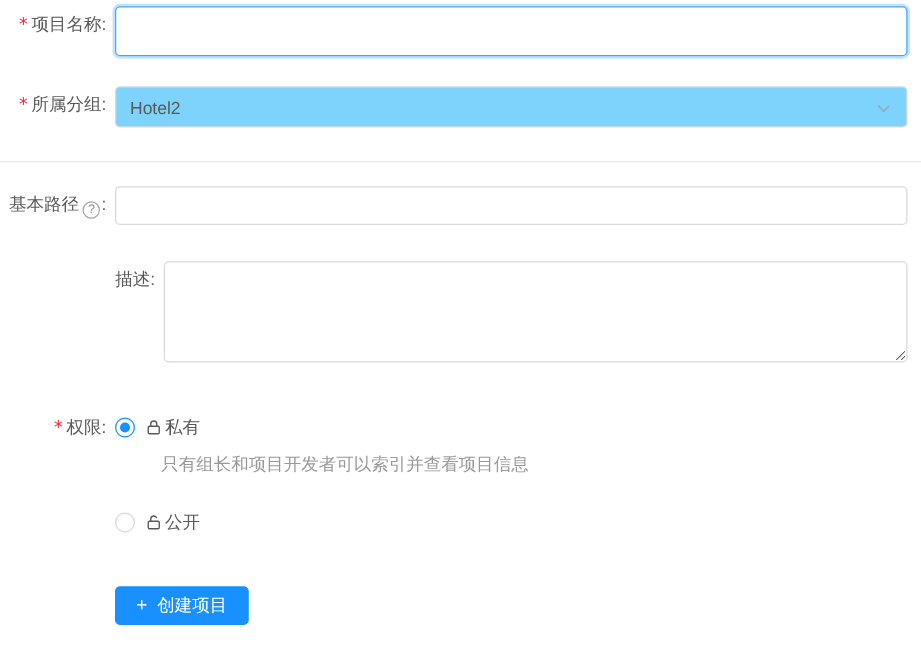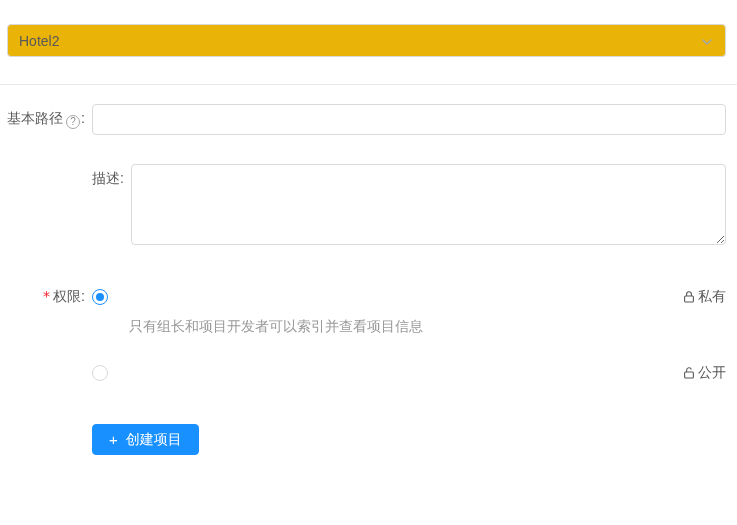--- a/index.html
+++ b/index.html
@@ -43,21 +43,21 @@
     height: 40px;
     border-color: #40a9ff;
     box-shadow: 0 0 0 2px rgba(24,144,255,0.25);
   }
   .row-base-path .text-input { height: 31px; }
 
   .select-box {
     position: relative;
     width: 100%; height: 33px;
     border: 1px solid #d9d9d9; border-radius: 4px;
-    background: #eab308;
+    background: #7dd3fc;
     display: flex; align-items: center;
     padding: 0 30px 0 11px;
     cursor: pointer;
     color: #595959;
   }
   .select-box .chevron {
     position: absolute; right: 12px; top: 50%;
     margin-top: -6px; width: 12px; height: 12px;
     color: #9aa5b8;
   }
@@ -73,21 +73,21 @@
   .help-icon {
     display: inline-flex; align-items: center; justify-content: center;
     width: 14px; height: 14px;
     border: 1px solid #a6a6a6; border-radius: 50%;
     font-size: 10px; color: #8c8c8c;
     margin: 0 1px 0 3px;
     vertical-align: -2px;
     line-height: 1;
   }
 
-  .radio-option { display: flex; align-items: center; cursor: pointer; justify-content: space-between; }
+  .radio-option { display: flex; align-items: center; cursor: pointer; }
   .radio-option + .option-desc { margin-top: 12px; }
   .radio-option.second { margin-top: 28px; }
   .radio-circle {
     width: 16px; height: 16px; border-radius: 50%;
     border: 1px solid #d9d9d9; background: #fff;
     display: inline-flex; align-items: center; justify-content: center;
     flex-shrink: 0;
   }
   .radio-circle.checked { border-color: #1890ff; }
   .radio-circle.checked::after {
@@ -106,22 +106,33 @@
     font-size: 14px; cursor: pointer;
     font-family: "Liberation Sans", "DejaVu Sans", sans-serif;
   }
   .primary-btn .plus { margin-right: 8px; font-size: 15px; }
 </style>
 </head>
 <body>
 
 <div class="form">
 
+  <div class="form-row row-project-name">
+    <div class="label-col">
+      <span class="asterisk">*</span><span>项目名称</span><span>:</span>
+    </div>
+    <div class="control">
+      <input class="text-input focused" type="text" value="" style="">
+    </div>
+  </div>
 
   <div class="form-row row-group">
+    <div class="label-col">
+      <span class="asterisk">*</span><span>所属分组</span><span>:</span>
+    </div>
     <div class="control">
       <div class="select-box">
         <span>Hotel2</span>
         <span class="chevron">
           <svg width="12" height="12" viewBox="0 0 12 12" fill="none">
             <path d="M2 4 L6 8 L10 4" stroke="currentColor" stroke-width="1.3" stroke-linecap="round" stroke-linejoin="round"></path>
           </svg>
         </span>
       </div>
     </div>

